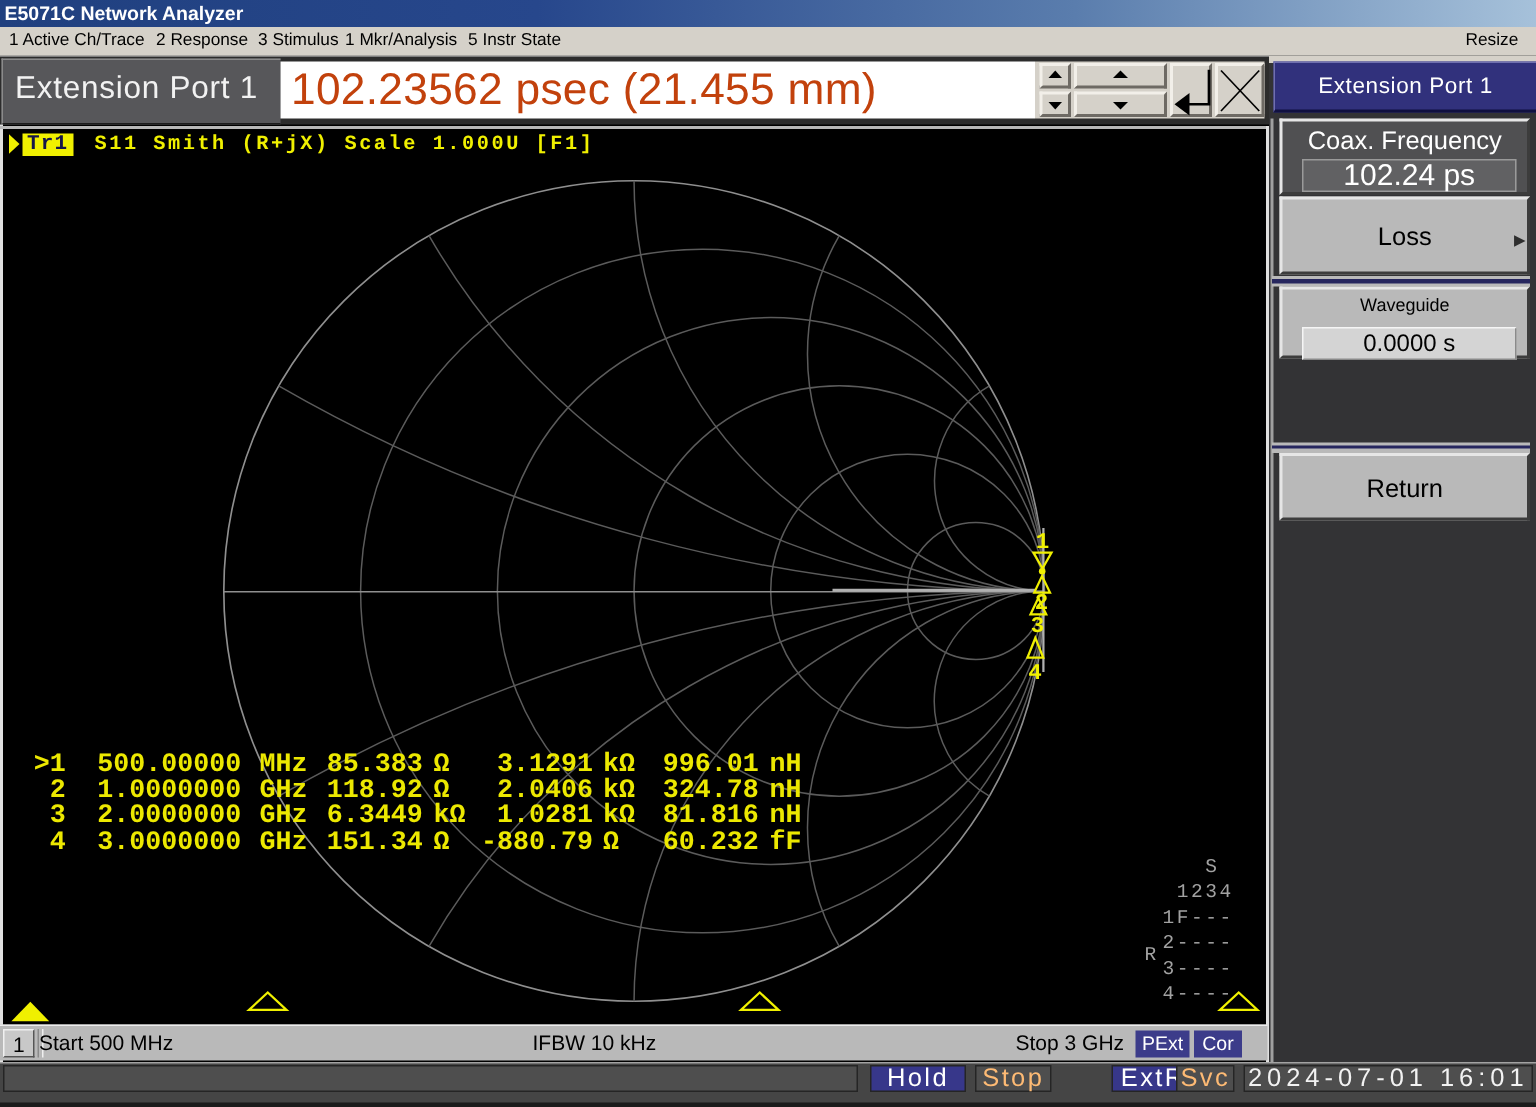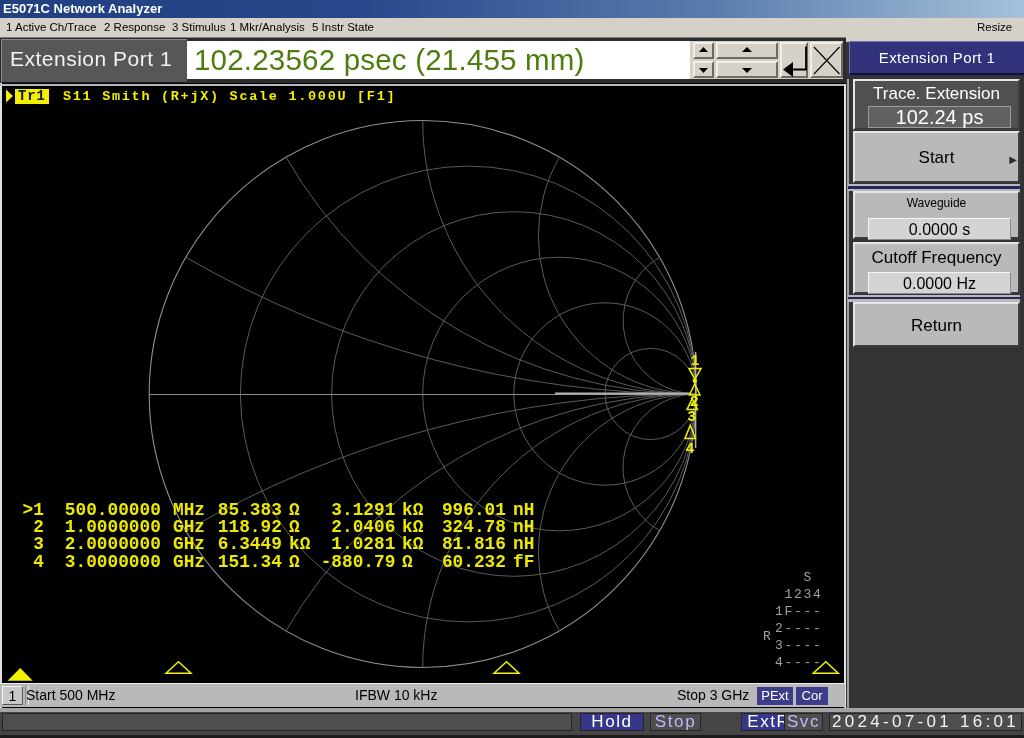--- a/index.html
+++ b/index.html
@@ -13,21 +13,21 @@
   
   #menubar{left:0;top:18px;width:1024px;height:19px;background:#d5d1c9;border-bottom:1px solid #7e7e7e;
     font-size:11.5px;color:#000;}
   #menubar span{position:absolute;top:3px;}
   
   #entryrow{left:0;top:38px;width:846px;height:45px;background:#2c2c2c;}
   #elabel{left:1px;top:1px;width:185px;height:42px;background:#57575a;
     border-top:1px solid #8a8a8a;border-left:1px solid #8a8a8a;border-bottom:1px solid #1c1c1c;}
   #elabel div{position:absolute;left:8px;top:7px;color:#f2f2f2;font-size:21px;letter-spacing:0.5px;}
   #efield{left:187px;top:3px;width:503px;height:38px;background:#fff;}
-  #efield div{position:absolute;left:7px;top:2px;color:#4d7c0f;font-size:29.5px;letter-spacing:0.2px;}
+  #efield div{position:absolute;left:7px;top:2px;color:#c2410c;font-size:29.5px;letter-spacing:0.2px;}
   #epanel{left:690px;top:3px;width:153px;height:38px;background:#d5d1c9;}
   .b3{background:#d5d1c9;border-top:2px solid #f2efe9;border-left:2px solid #f2efe9;
       border-right:2px solid #6e6a64;border-bottom:2px solid #6e6a64;box-sizing:border-box;}
   
   #sidebar{left:846px;top:37px;width:178px;height:671px;background:#333335;}
   #sbhead{left:3px;top:4px;width:175px;height:34px;background:#31317c;
      border-top:1px solid #7070b0;border-left:1px solid #7070b0;border-bottom:2px solid #101040;
      color:#fff;font-size:15px;letter-spacing:0.4px;text-align:center;line-height:32px;box-sizing:border-box;}
   .skey{left:7px;width:167px;box-sizing:border-box;text-align:center;}
   .skraised{border-top:2px solid #e6e6e6;border-left:2px solid #e6e6e6;
@@ -48,25 +48,25 @@
   
   #statbar{left:0;top:683px;width:845px;height:24px;background:#b9b9b9;
      border-top:1px solid #ededed;font-size:14px;color:#000;box-sizing:border-box;}
   #statbar .ch{position:absolute;left:2px;top:2px;width:21px;height:19px;background:#c8c8c8;
      border-top:1px solid #f0f0f0;border-left:1px solid #f0f0f0;border-right:1px solid #555;border-bottom:1px solid #555;
      text-align:center;line-height:19px;box-sizing:border-box;}
   .statnavy{position:absolute;top:3px;height:18px;background:#3c3c8a;color:#fff;
      font-size:13px;text-align:center;line-height:18px;}
   
   #sysbar{left:0;top:708px;width:1024px;height:30px;background:#454545;
-     border-top:4px solid #a3a3a3;box-sizing:border-box;}
+     border-top:1px solid #a3a3a3;box-sizing:border-box;}
   #sysbar .box{position:absolute;top:1px;height:18px;background:#4e4e4e;
      border:1px solid #252525;box-sizing:border-box;font-size:17px;line-height:16px;text-align:center;letter-spacing:1.6px;}
   #sysbar .navy{background:#37378a;color:#fff;}
-  #sysbar .dim{color:#c4b5fd;}
+  #sysbar .dim{color:#fdba74;}
   #sysbar .wh{color:#f2f2f2;}
   #sysbot{left:0;top:735px;width:1024px;height:3px;background:#1b1b1b;}
   
   .mono{font-family:"Liberation Mono",monospace;}
   #chmat{left:775px;top:570px;color:#a2a2a2;font-size:13px;line-height:16.9px;letter-spacing:1.7px;}
 </style>
 </head>
 <body>
 <div id="titlebar" class="abs">
     <div class="t abs">E5071C Network Analyzer</div>
@@ -116,37 +116,33 @@
 </div>
 <div id="screen" class="abs"></div>
 <div id="lborder" class="abs"></div>
 <div class="abs" style="left:0;top:83.5px;width:845px;height:2px;background:#b8b8b8;"></div>
 <div id="rborder" class="abs"></div>
 <div id="sidebar" class="abs">
   <div class="abs" style="left:1px;top:42px;width:2px;height:630px;background:#a0a0a0;"></div>
     <div class="abs" style="left:0;top:0;width:178px;height:4.5px;background:#d5d1c9;"></div>
     <div id="sbhead" class="abs">Extension Port 1</div>
   <div class="abs skey skdark skraised" style="top:42px;height:51px;">
-    <div style="margin-top:3px;font-size:17px;">Trace. Extension</div>
+    <div style="margin-top:3px;font-size:17px;">Coax. Frequency</div>
     <div class="skval skvdark" style="top:25px;font-size:20px;line-height:20px;">102.24 ps</div>
   </div>
   <div class="abs skey sklight skraised" style="top:94px;height:52px;font-size:17px;">
-    <div style="margin-top:15px;">Start</div>
+    <div style="margin-top:15px;">Loss</div>
     <div style="position:absolute;right:1px;top:21px;font-size:10px;color:#2e2e2e;">▶</div>
   </div>
   <div class="ssep abs" style="top:147px;">
       <div></div>
     </div>
   <div class="abs skey sklight skraised" style="top:154px;height:48px;">
     <div style="margin-top:3px;font-size:12px;">Waveguide</div>
     <div class="skval skvlight" style="top:25px;">0.0000 s</div>
-  </div>
-  <div class="abs skey sklight skraised" style="top:205px;height:52px;">
-    <div style="margin-top:4px;font-size:17px;">Cutoff Frequency</div>
-    <div class="skval skvlight" style="top:28px;">0.0000 Hz</div>
   </div>
   <div class="ssep abs" style="top:257.5px;">
       <div></div>
     </div>
   <div class="abs skey sklight skraised" style="top:265px;height:45px;font-size:17px;">
     <div style="margin-top:12px;">Return</div>
   </div>
 </div>
 <svg id="chart" class="abs" style="left:0;top:84px;" width="846" height="624" viewBox="0 0 846 624">
     <style>.mo{fill:none;stroke:#f0f000;stroke-width:1.5;} text{font-family:"Liberation Mono",monospace;font-size:15px;fill:#f0f000;font-weight:bold;}</style>

